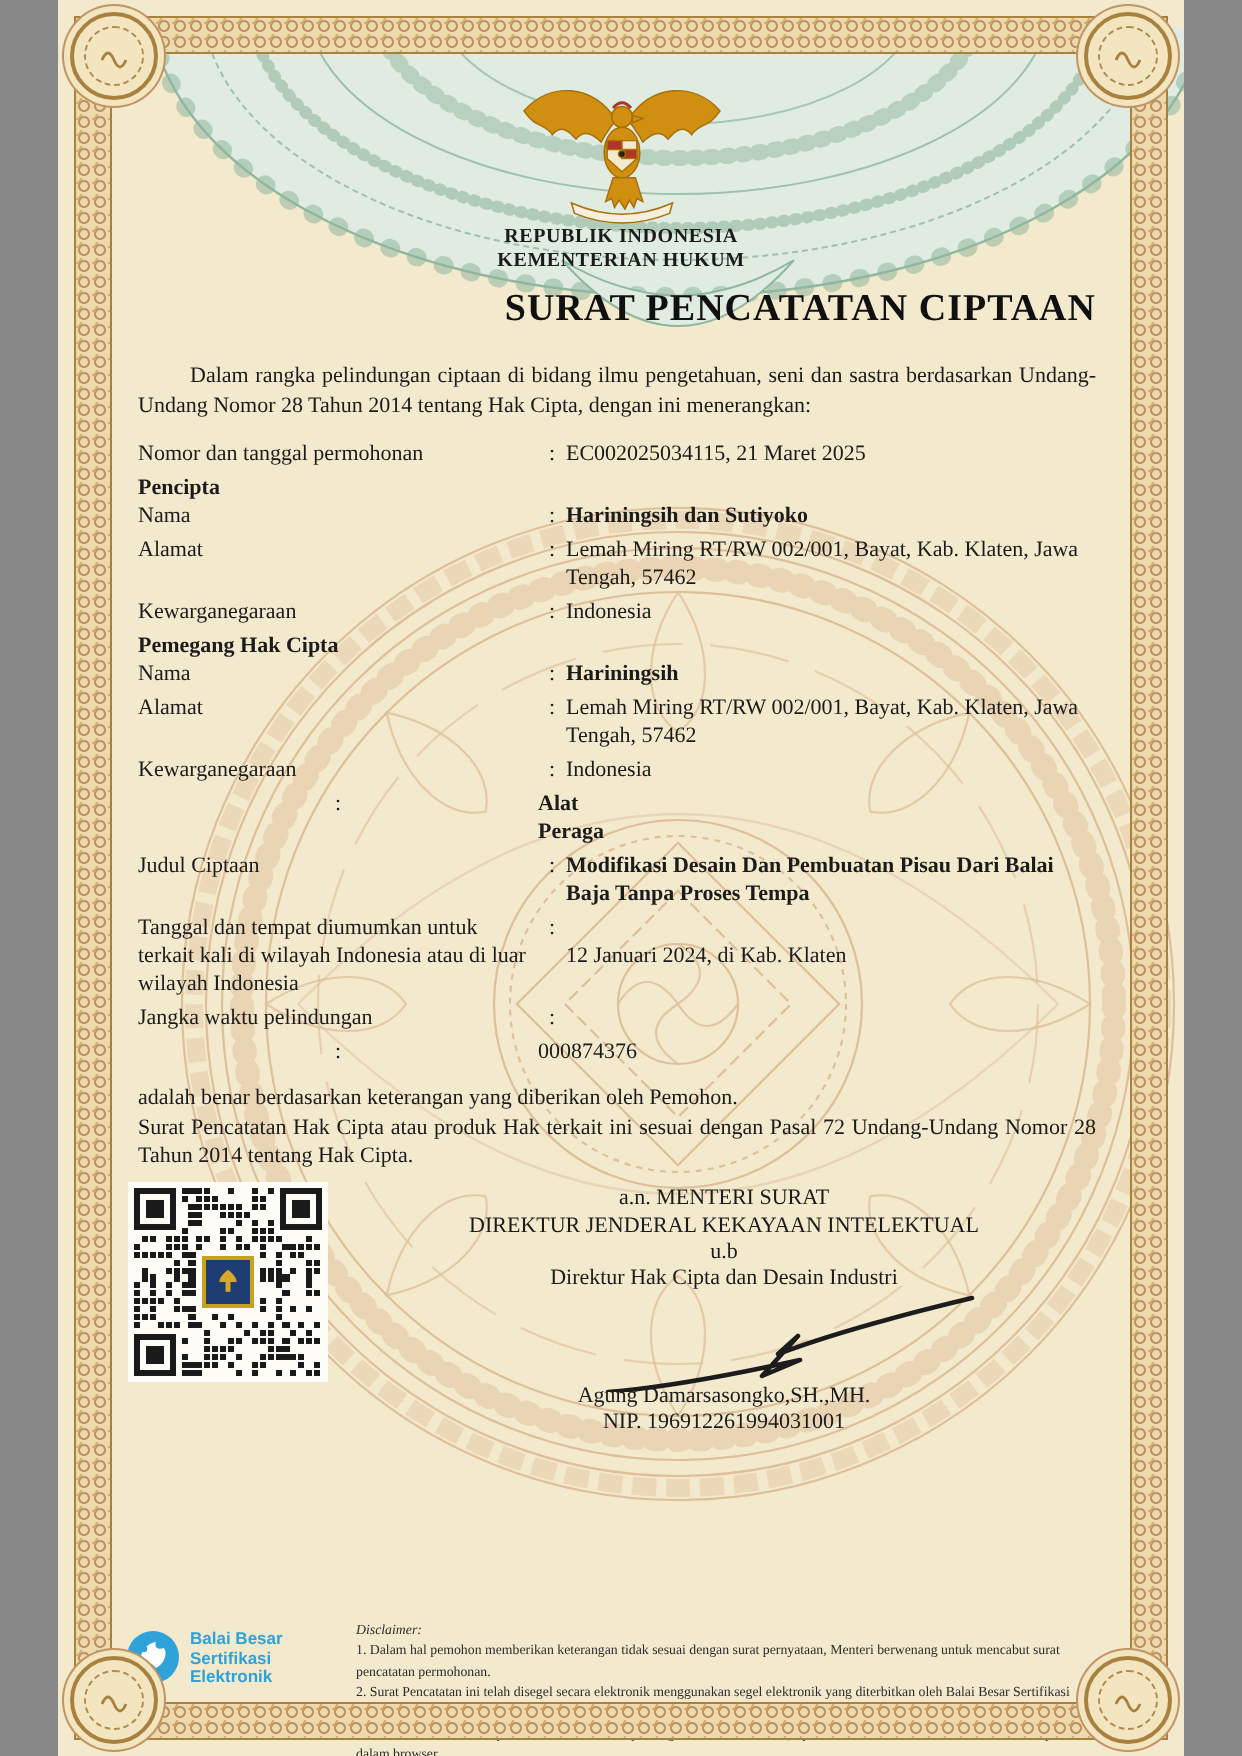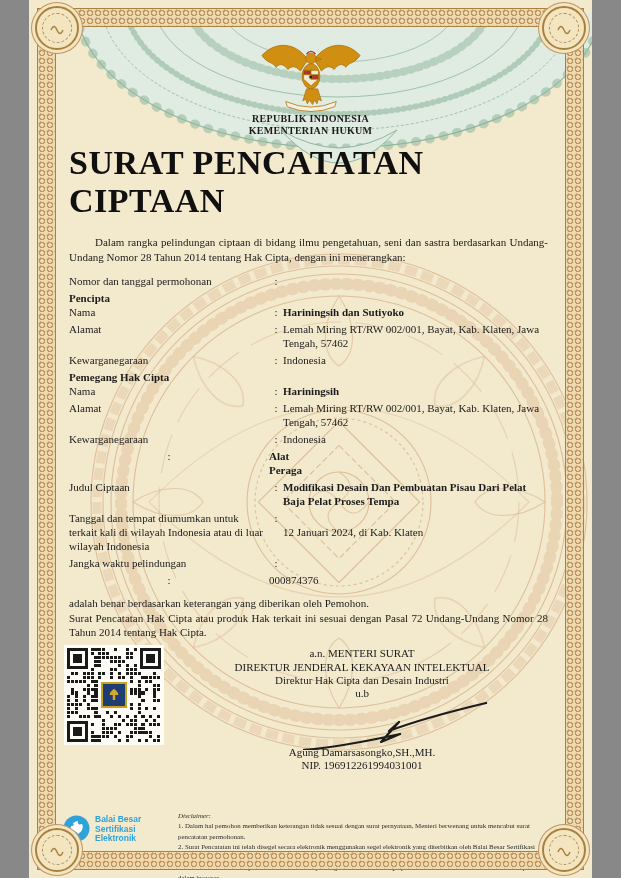--- a/index.html
+++ b/index.html
@@ -26,21 +26,21 @@
 
   
   .fan{position:absolute;left:40px;top:14px;width:540px;height:152px;z-index:1;}
   .ornament{position:absolute;left:60px;top:248px;width:500px;height:512px;z-index:0;opacity:.8;}
   .garuda{position:absolute;left:50%;top:36px;transform:translateX(-50%);z-index:2;}
 
   
   .ministry{position:absolute;left:0;right:0;top:113px;text-align:center;z-index:3;
             font-weight:bold;font-size:10px;line-height:1.18;letter-spacing:.3px;}
   .content{position:absolute;left:40px;right:44px;top:144px;z-index:3;}
-  .title{margin:0 0 15px 0;text-align:left;font-size:34px;font-weight:bold;letter-spacing:.5px;color:#101010;}
+  .title{margin:0 0 15px 0;text-align:right;font-size:19px;font-weight:bold;letter-spacing:.5px;color:#101010;}
   .intro{margin:0 0 11px 0;font-size:11px;line-height:1.32;text-align:justify;text-indent:26px;}
   .row{display:grid;grid-template-columns:200px 14px 1fr;font-size:11px;line-height:1.27;margin-bottom:3px;}
   .row .colon{text-align:center;}
   .row .val{max-width:318px;}
   .row .val.b{font-weight:bold;}
   .row .val.just{text-align:justify;}
   .row.pushed .val{padding-top:14px;}
   .section-h{font-weight:bold;font-size:11px;margin:3px 0 2px 0;}
   .closing{margin:9px 0 0 0;font-size:11px;line-height:1.3;}
   .legal{margin:0;font-size:11px;line-height:1.3;text-align:justify;}
@@ -168,20 +168,21 @@
     <div>KEMENTERIAN HUKUM</div>
   </div>
 
   <div class="content">
     <h1 class="title">SURAT PENCATATAN CIPTAAN</h1>
     <p class="intro">Dalam rangka pelindungan ciptaan di bidang ilmu pengetahuan, seni dan sastra berdasarkan Undang-Undang Nomor 28 Tahun 2014 tentang Hak Cipta, dengan ini menerangkan:</p>
 
     <div class="row">
       <div class="lbl">Nomor dan tanggal permohonan</div>
       <div class="colon">:</div>
+      <div class="val">EC002025034115, 21 Maret 2025</div>
     </div>
 
     <div class="section-h">Pencipta</div>
     <div class="row">
       <div class="lbl">Nama</div>
       <div class="colon">:</div>
       <div class="val b">Hariningsih dan Sutiyoko</div>
     </div>
     <div class="row">
       <div class="lbl">Alamat</div>
@@ -210,21 +211,21 @@
       <div class="colon">:</div>
       <div class="val">Indonesia</div>
     </div>
     <div class="row">
       <div class="colon">:</div>
       <div class="val b">Alat Peraga</div>
     </div>
     <div class="row">
       <div class="lbl">Judul Ciptaan</div>
       <div class="colon">:</div>
-      <div class="val b">Modifikasi Desain Dan Pembuatan Pisau Dari Pelat Baja Pelat Proses Tempa</div>
+      <div class="val b">Modifikasi Desain Dan Pembuatan Pisau Dari Balai Baja Tanpa Proses Tempa</div>
     </div>
     <div class="row pushed">
       <div class="lbl">Tanggal dan tempat diumumkan untuk terkait kali di wilayah Indonesia atau di luar wilayah Indonesia</div>
       <div class="colon">:</div>
       <div class="val">12 Januari 2024, di Kab. Klaten</div>
     </div>
     <div class="row">
       <div class="lbl">Jangka waktu pelindungan</div>
       <div class="colon">:</div>
     </div>
@@ -455,22 +456,22 @@
           <div class="qr-logo">
             <svg width="16" height="16" viewBox="0 0 26 26">
                 <path d="M13,3 c5,4 7,7 7,10 h-5 v8 h-4 v-8 h-5 c0,-3 2,-6 7,-10 z" fill="#d8a829"></path>
               </svg>
           </div>
         </div>
       </div>
       <div class="sign-block">
         <div>a.n. MENTERI SURAT</div>
         <div>DIREKTUR JENDERAL KEKAYAAN INTELEKTUAL</div>
+        <div>u.b</div>
         <div>Direktur Hak Cipta dan Desain Industri</div>
-        <div>u.b</div>
         <svg class="sig-svg" width="225" height="50" viewBox="0 0 225 50">
           <path d="M218,3 C172,14 142,23 121,31 L131,22 L113,42 L132,34 C100,41 62,48 36,50" fill="none" stroke="#1c1c1c" stroke-width="2.3" stroke-linecap="round" stroke-linejoin="round"></path>
         </svg>
         <div class="sign-name">Agung Damarsasongko,SH.,MH.</div>
         <div>NIP. 196912261994031001</div>
       </div>
     </div>
   </div>
 
   <div class="footer">

